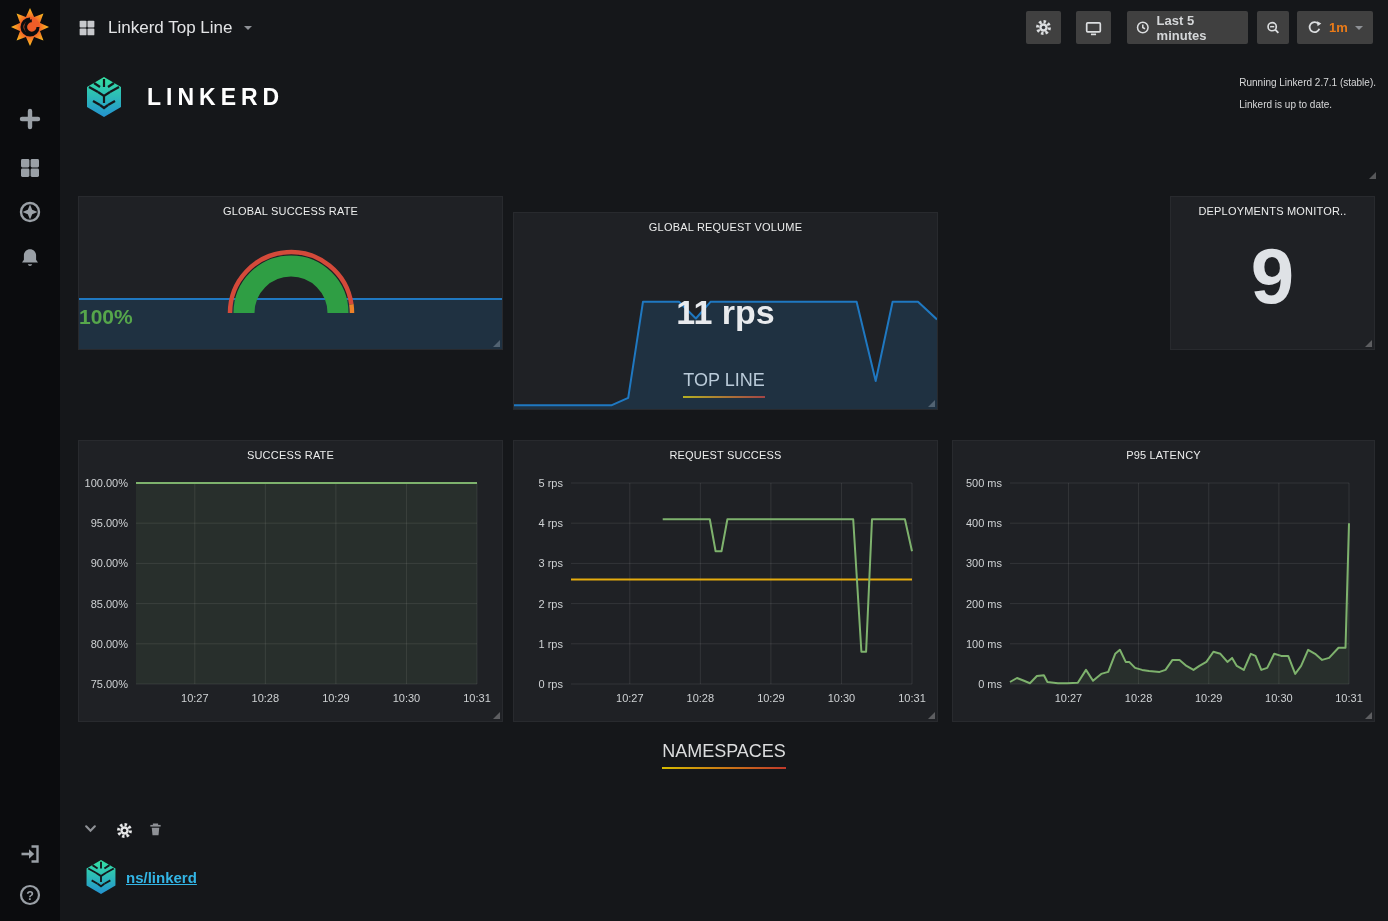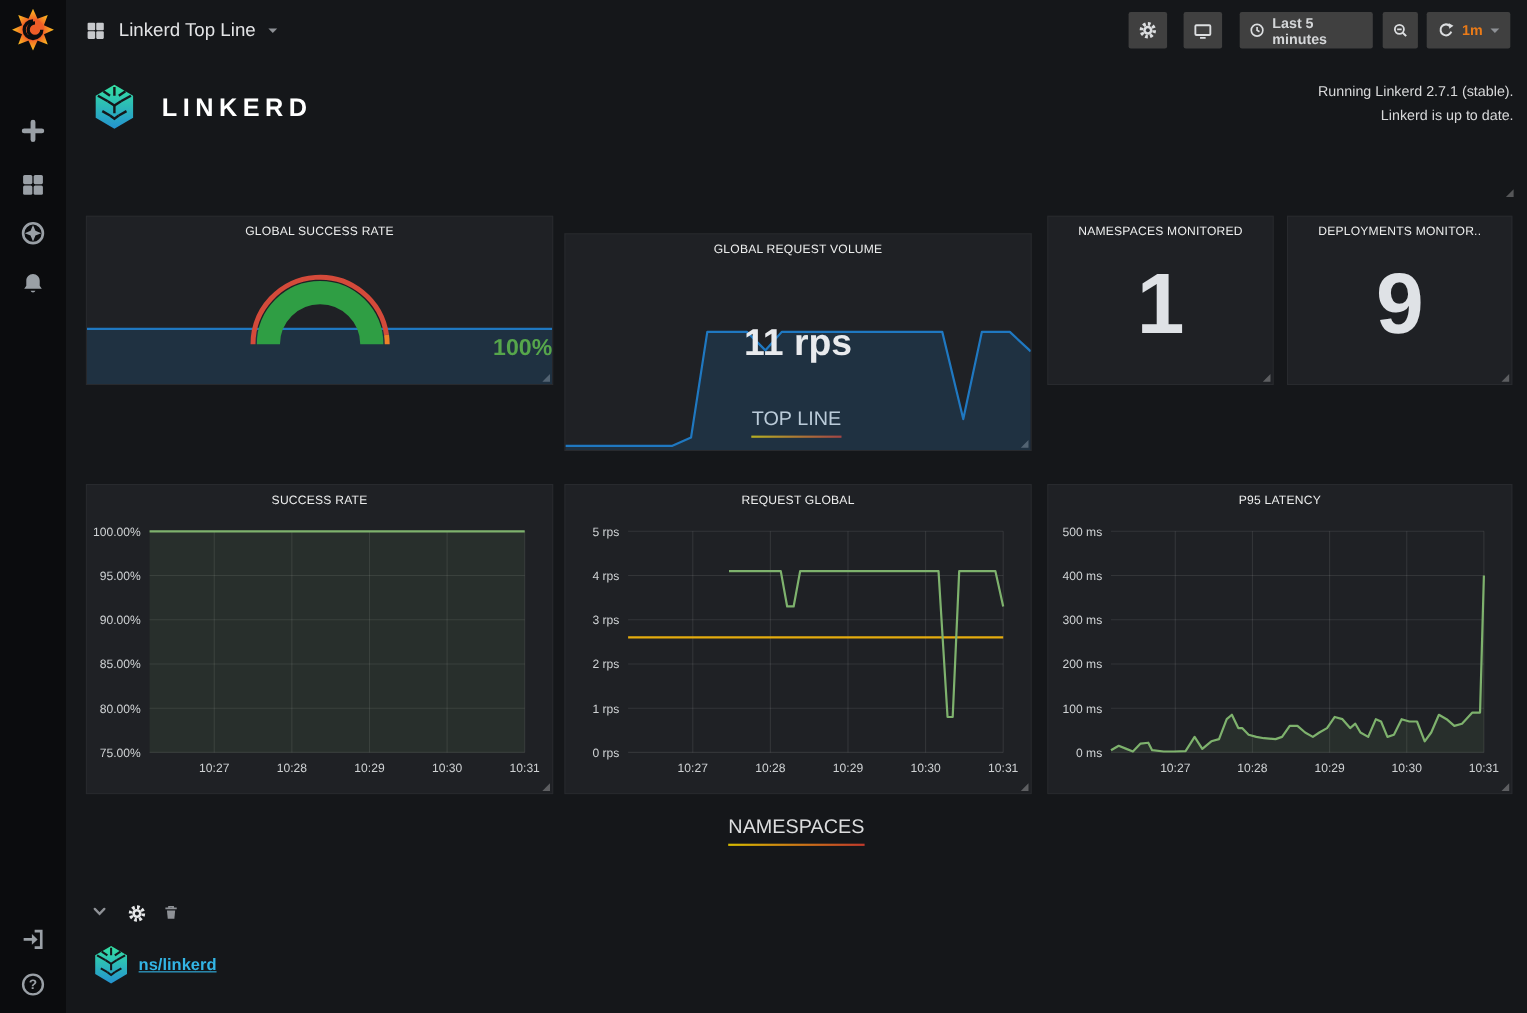--- a/index.html
+++ b/index.html
@@ -23,40 +23,40 @@
   .nav-btn{position:absolute;top:11px;height:33px;background:#404040;border-radius:2px;
            display:flex;align-items:center;justify-content:center;gap:7px;color:#d4d6d8;
            font-size:13px;font-weight:600;cursor:pointer;box-sizing:border-box;padding:0 9px;}
   .nb-gear{left:966px;width:35px}.nb-tv{left:1016px;width:35px}
   .nb-time{left:1067px;width:121px}.nb-zoom{left:1197px;width:32px}.nb-refresh{left:1237px;width:76px}
   .nb-refresh .ival{color:var(--accent-orange,#eb7b18);font-weight:700;}
 
   
   .brand{position:absolute;left:84px;top:75px;display:flex;align-items:center;gap:23px;}
   .brand .word{font-size:23px;font-weight:600;letter-spacing:5px;color:#fff;}
-  .version{position:absolute;right:12px;top:72px;text-align:right;font-size:13px;line-height:22px;color:#d8d9da;}
+  .version{position:absolute;right:12px;top:72px;text-align:left;font-size:10px;line-height:22px;color:#d8d9da;}
   .rh{position:absolute;width:0;height:0;border-bottom:7px solid rgba(255,255,255,.28);border-left:7px solid transparent;}
   .rh-top{right:12px;top:172px;}
 
   
   .panel{position:absolute;background:#1f2125;border:1px solid rgba(255,255,255,.045);box-sizing:border-box;}
   .panel .rh{right:2px;bottom:2px;}
   .panel-title{position:absolute;top:8px;left:0;right:0;text-align:center;font-size:11px;font-weight:400;
                color:#eceded;letter-spacing:.2px;cursor:pointer;z-index:3;white-space:nowrap;overflow:hidden;}
   #p-gauge{left:78px;top:196px;width:425px;height:154px}
   #p-rv{left:513px;top:212px;width:425px;height:198px}
   #p-ns{left:952px;top:196px;width:206px;height:154px}
   #p-dep{left:1170px;top:196px;width:205px;height:154px}
   #c-sr{left:78px;top:440px;width:425px;height:282px}
   #c-rv{left:513px;top:440px;width:425px;height:282px}
   #c-p95{left:952px;top:440px;width:423px;height:282px}
 
   .spark{position:absolute;left:0;bottom:0;z-index:1;}
   .gauge-svg{position:absolute;left:0;top:0;z-index:2;}
-  .gauge-value{position:absolute;left:0;right:0;top:108px;text-align:right;font-size:21px;font-weight:700;z-index:3;}
+  .gauge-value{position:absolute;left:0;right:0;top:108px;text-align:left;font-size:21px;font-weight:700;z-index:3;}
   .big-value{position:absolute;left:0;right:0;top:50%;transform:translateY(-46%);text-align:center;
              font-size:34px;font-weight:700;color:#e8eaed;z-index:3;}
   .stat-value{position:absolute;left:0;right:0;top:50%;transform:translateY(-46%);text-align:center;
               font-size:78px;font-weight:700;color:#dfe2e6;z-index:2;}
   .chart{position:absolute;left:0;top:0;}
   .tick{font:11px "Liberation Sans",sans-serif;fill:#cfd2d4;}
 
   
   .section{position:absolute;left:60px;width:1328px;text-align:center;cursor:pointer;}
   .section .lbl{display:inline-block;font-size:18px;font-weight:500;color:#dcddde;padding:0 14px;}
@@ -226,25 +226,20 @@
   <div class="panel" id="p-rv">
     <div class="panel-title">GLOBAL REQUEST VOLUME</div>
     <svg class="spark" width="423" height="114">
         <polygon points="0.0,114.0 0.0,110.3 97.3,110.3 114.2,102.8 129.0,6.7 165.0,6.7 181.9,23.5 196.7,6.7 342.6,6.7 361.7,86.0 378.6,6.7 404.0,6.7 423.0,24.4 423.0,114.0" fill="rgba(31,120,193,0.18)"></polygon>
         <polyline points="0.0,110.3 97.3,110.3 114.2,102.8 129.0,6.7 165.0,6.7 181.9,23.5 196.7,6.7 342.6,6.7 361.7,86.0 378.6,6.7 404.0,6.7 423.0,24.4" fill="none" stroke="#1f78c1" stroke-width="2" stroke-linejoin="round"></polyline>
       </svg>
     <div class="big-value">11 rps</div>
     <div class="rh"></div>
   </div>
 
-  <div class="panel" id="p-ns">
-    <div class="panel-title">NAMESPACES MONITORED</div>
-    <div class="stat-value">1</div>
-    <div class="rh"></div>
-  </div>
 
   <div class="panel" id="p-dep">
     <div class="panel-title">DEPLOYMENTS MONITOR..</div>
     <div class="stat-value">9</div>
     <div class="rh"></div>
   </div>
 
   <div class="section" id="sec-topline">
     <span class="lbl">TOP LINE</span>
   </div>
@@ -274,21 +269,21 @@
         <text x="327.44827586206895" y="261" text-anchor="middle" class="tick">10:30</text>
         <line x1="398" y1="42" x2="398" y2="243" stroke="rgba(255,255,255,0.09)"></line>
         <text x="398" y="261" text-anchor="middle" class="tick">10:31</text>
         <polygon points="57.0,243.0 57.0,42.0 398.0,42.0 398.0,243.0" fill="rgba(126,178,109,0.10)"></polygon>
         <polyline points="57.0,42.0 398.0,42.0" fill="none" stroke="#7eb26d" stroke-width="2" stroke-linejoin="round"></polyline>
       </svg>
     <div class="rh"></div>
   </div>
 
   <div class="panel" id="c-rv">
-    <div class="panel-title">REQUEST GLOBAL</div>
+    <div class="panel-title">REQUEST SUCCESS</div>
     <svg class="chart" width="423" height="280">
         <line x1="57" y1="243" x2="398" y2="243" stroke="rgba(255,255,255,0.09)"></line>
         <text x="49" y="247" text-anchor="end" class="tick">0 rps</text>
         <line x1="57" y1="202.8" x2="398" y2="202.8" stroke="rgba(255,255,255,0.09)"></line>
         <text x="49" y="206.8" text-anchor="end" class="tick">1 rps</text>
         <line x1="57" y1="162.6" x2="398" y2="162.6" stroke="rgba(255,255,255,0.09)"></line>
         <text x="49" y="166.6" text-anchor="end" class="tick">2 rps</text>
         <line x1="57" y1="122.4" x2="398" y2="122.4" stroke="rgba(255,255,255,0.09)"></line>
         <text x="49" y="126.4" text-anchor="end" class="tick">3 rps</text>
         <line x1="57" y1="82.19999999999999" x2="398" y2="82.19999999999999" stroke="rgba(255,255,255,0.09)"></line>

